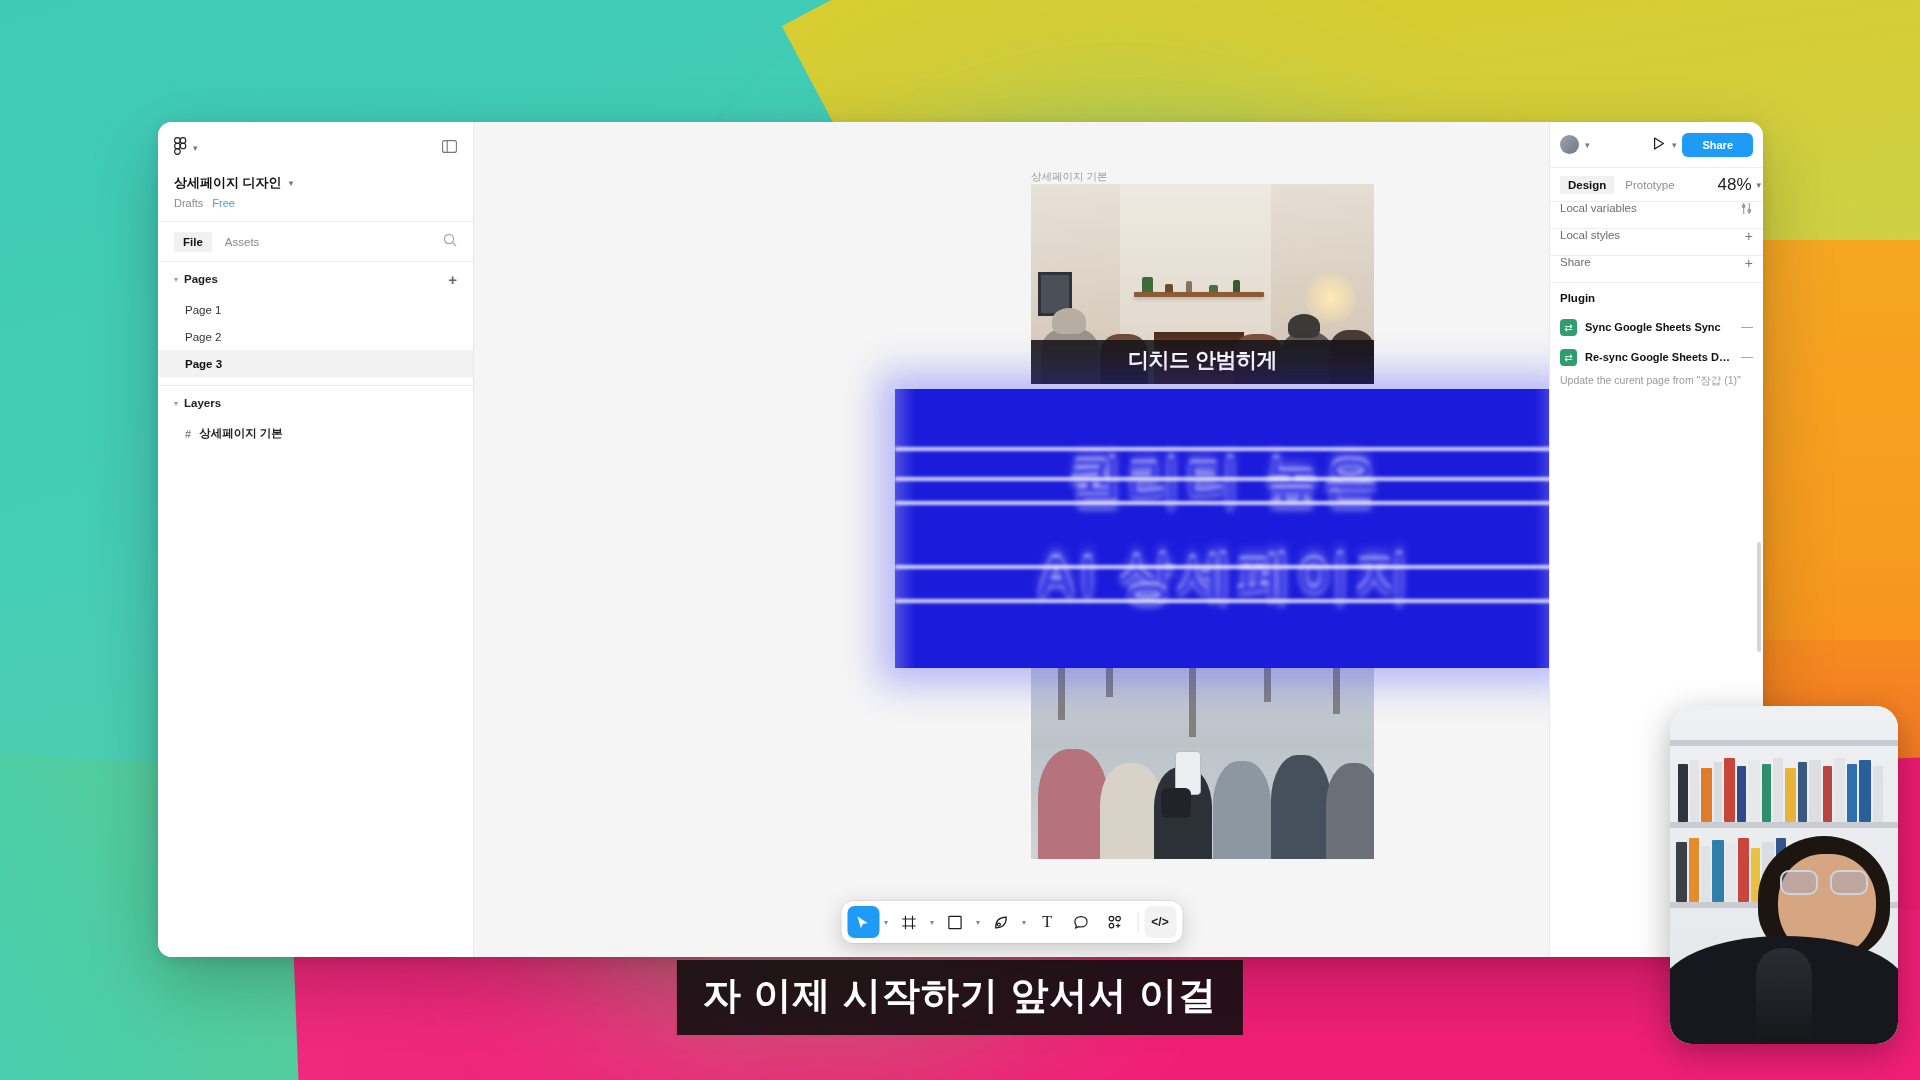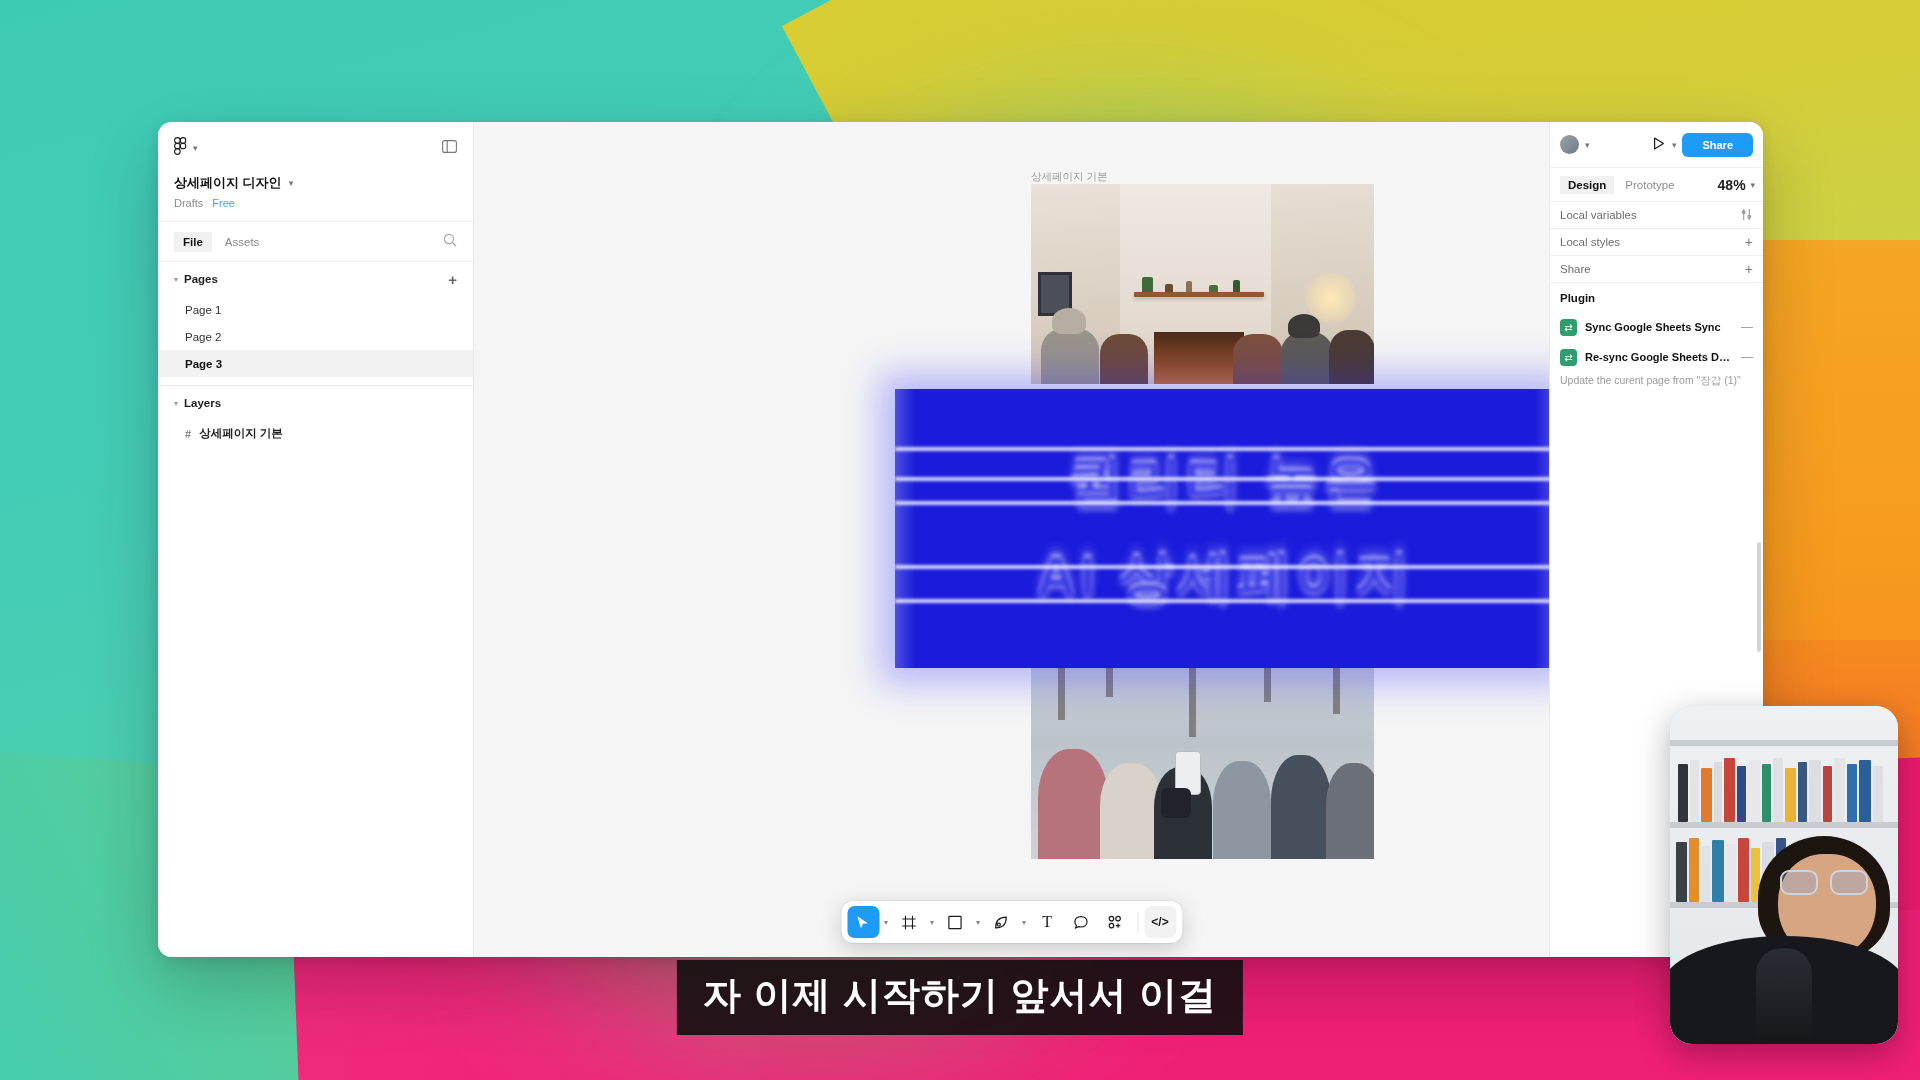--- a/index.html
+++ b/index.html
@@ -300,28 +300,28 @@
     cursor: pointer;
   }
   .rp-tabs {
     height: 34px; display: flex; align-items: center;
     padding: 0 10px; gap: 3px;
     border-bottom: 1px solid #eeeeee;
   }
   .rp-tab { font-size: 11.5px; color: #8d8d8d; padding: 3px 8px; border-radius: 0; cursor: pointer; }
   .rp-tab.active { color: #111; font-weight: bold; background: #f1f1f1; }
   .zoom-ctl { margin-left: auto; display: flex; align-items: center; gap: 5px; cursor: pointer; }
-  .zoom-val { font-size: 14px; font-weight: bold; color: #222; margin-left: 32px; }
+  .zoom-val { font-size: 17px; font-weight: normal; color: #222; margin-left: 32px; }
 
   .rp-section {
     padding: 9px 10px;
     border-bottom: 1px solid #eeeeee;
   }
   .rp-sec-title { font-size: 11.5px; font-weight: bold; color: #111; margin-bottom: 8px; }
-  .rp-row { display: flex; align-items: center; height: 26px; gap: 7px; }
+  .rp-row { display: flex; height: 26px; gap: 7px; }
   .rp-row.link { cursor: pointer; color: #6d6d6d; }
   .swatch-row {
     display: flex; align-items: center; gap: 7px;
     background: #f6f6f6; border-radius: 5px;
     height: 26px; padding: 0 7px;
   }
   .swatch {
     width: 13px; height: 13px; border-radius: 2px;
     border: 1px solid #d6d6d6; cursor: pointer;
   }
@@ -518,20 +518,21 @@
         </div>
         <div class="room-fire"></div>
         <div class="person" style="left:3%;width:58px;height:56px;background:#9a938a"></div>
         <div class="beanie" style="left:6%;bottom:50px;width:34px;height:26px;background:#b6aea2"></div>
         <div class="person" style="left:20%;width:48px;height:50px;background:#6e4a3a"></div>
         <div class="person" style="left:59%;width:50px;height:50px;background:#7c4f3e"></div>
         <div class="person" style="left:73%;width:52px;height:52px;background:#5d5a56"></div>
         <div class="beanie" style="left:75%;bottom:46px;width:32px;height:24px;background:#3c3a38"></div>
         <div class="person" style="left:87%;width:46px;height:54px;background:#4c3b33"></div>
       </div>
+      <div class="art-banner">디치드 안범히게</div>
     </div>
 
     <div class="art" id="art-bottom">
       <div class="img-snow">
         <div class="tree" style="left:8%;height:52%"></div>
         <div class="tree" style="left:22%;height:44%"></div>
         <div class="tree" style="left:46%;height:58%"></div>
         <div class="tree" style="left:68%;height:46%"></div>
         <div class="tree" style="left:88%;height:50%"></div>
         <div class="glove" style="left:40%;top:12%;width:26px;height:36px"></div>

